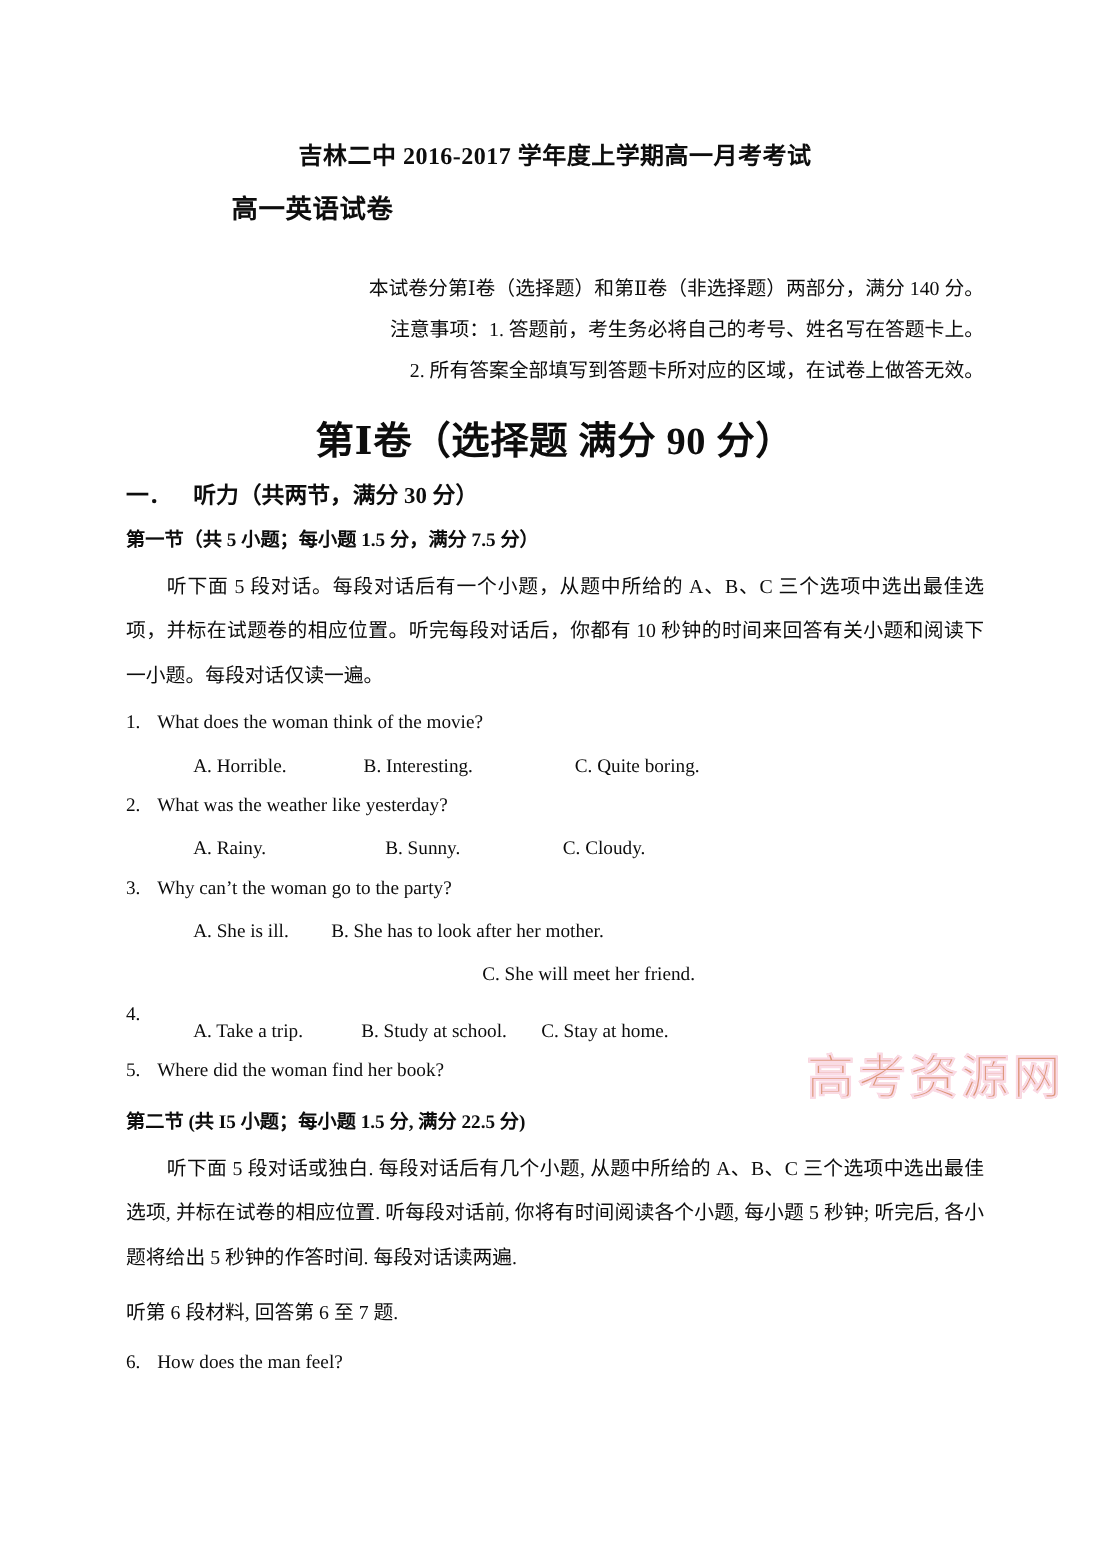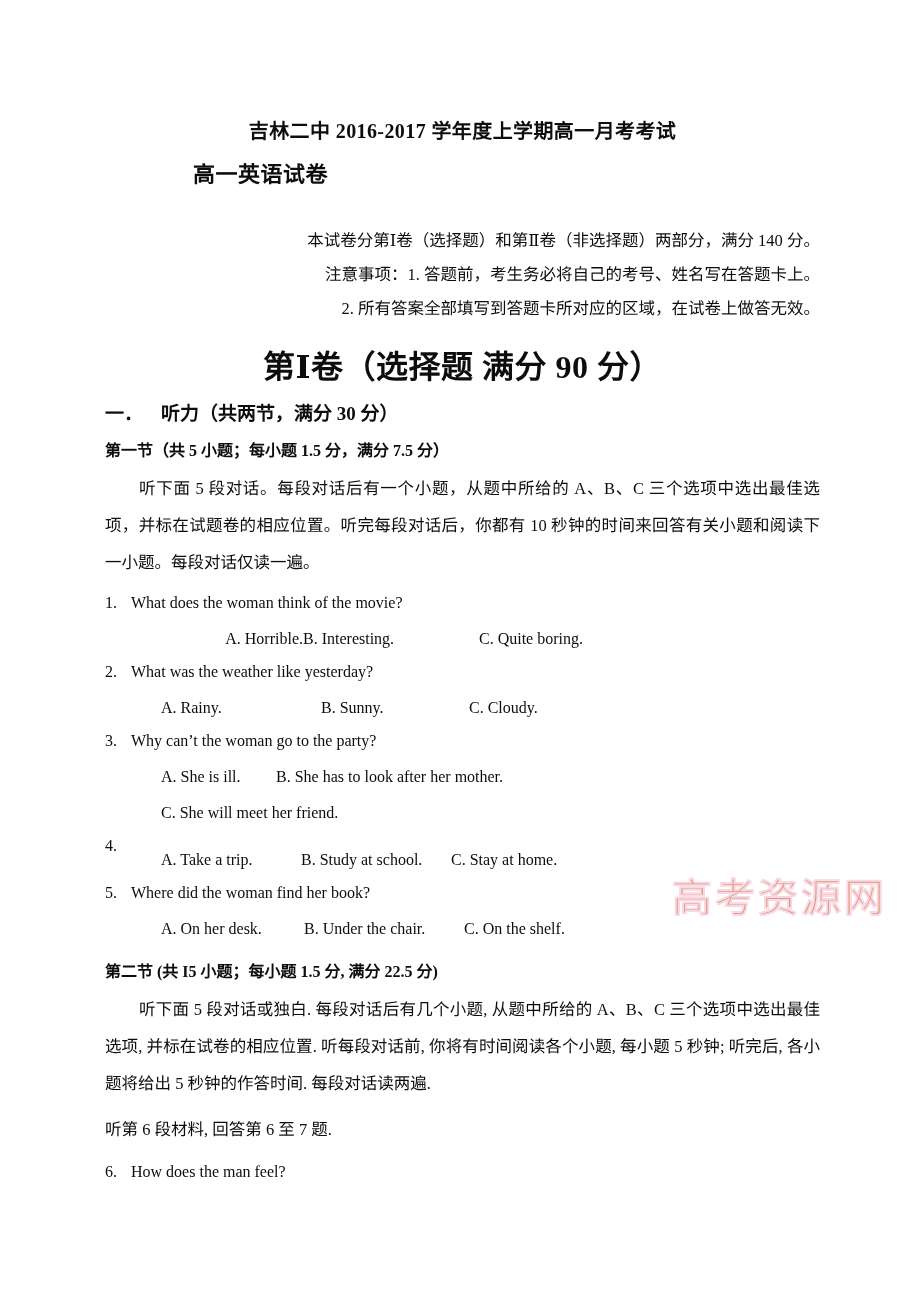--- a/index.html
+++ b/index.html
@@ -137,40 +137,41 @@
     padding-top: 14px;
     padding-left: 56px;
     font-size: 16px;
     line-height: 22px;
     white-space: nowrap;
   }
   .opt {
     display: inline-block;
   }
   
-  .cols-a .opt:nth-child(1) { width: 142px; text-align: right; }
+  .cols-a .opt:nth-child(1) { width: 142px; }
   .cols-a .opt:nth-child(2) { width: 176px; }
 
   .cols-b .opt:nth-child(1) { width: 160px; }
   .cols-b .opt:nth-child(2) { width: 148px; }
 
   .cols-c .opt:nth-child(1) { width: 115px; }
 
   .cols-d .opt:nth-child(1) { width: 140px; }
   .cols-d .opt:nth-child(2) { width: 150px; }
 
   .cols-e .opt:nth-child(1) { width: 143px; }
   .cols-e .opt:nth-child(2) { width: 160px; }
 
   .opt-row2 {
     padding-top: 14px;
     padding-left: 56px;
     font-size: 16px;
     line-height: 22px;
     white-space: nowrap;
+    text-align: center;
   }
 
   
   .watermark {
     position: absolute;
     left: 672px;
     top: 866px;
     font-size: 40px;
     font-weight: bold;
     letter-spacing: 3px;
@@ -247,23 +248,20 @@
       </div>
       <div class="q-options cols-d">
         <span class="opt">A.  Take a trip.</span><span class="opt">B. Study at school.</span><span class="opt">C. Stay at home.</span>
       </div>
     </div>
 
     <div class="question">
       <div class="q-stem">
         <span class="q-num">5.</span><span>Where did the woman find her book?</span>
       </div>
-      <div class="q-options cols-e">
-        <span class="opt">A.  On her desk.</span><span class="opt">B. Under the chair.</span><span class="opt">C. On the shelf.</span>
-      </div>
     </div>
 
     <h5 class="subsec-heading" style="padding-top:22px;">第二节 (共 I5 小题；每小题 1.5 分, 满分 22.5 分)</h5>
 
     <p class="cn-para">听下面 5 段对话或独白. 每段对话后有几个小题, 从题中所给的 A、B、C 三个选项中选出最佳选项, 并标在试卷的相应位置. 听每段对话前, 你将有时间阅读各个小题, 每小题 5 秒钟; 听完后, 各小题将给出 5 秒钟的作答时间. 每段对话读两遍.</p>
 
     <p class="cn-line" style="padding-top:9px;">听第 6 段材料, 回答第 6 至 7 题.</p>
 
     <div class="question" style="padding-top:13px;">
       <div class="q-stem">

